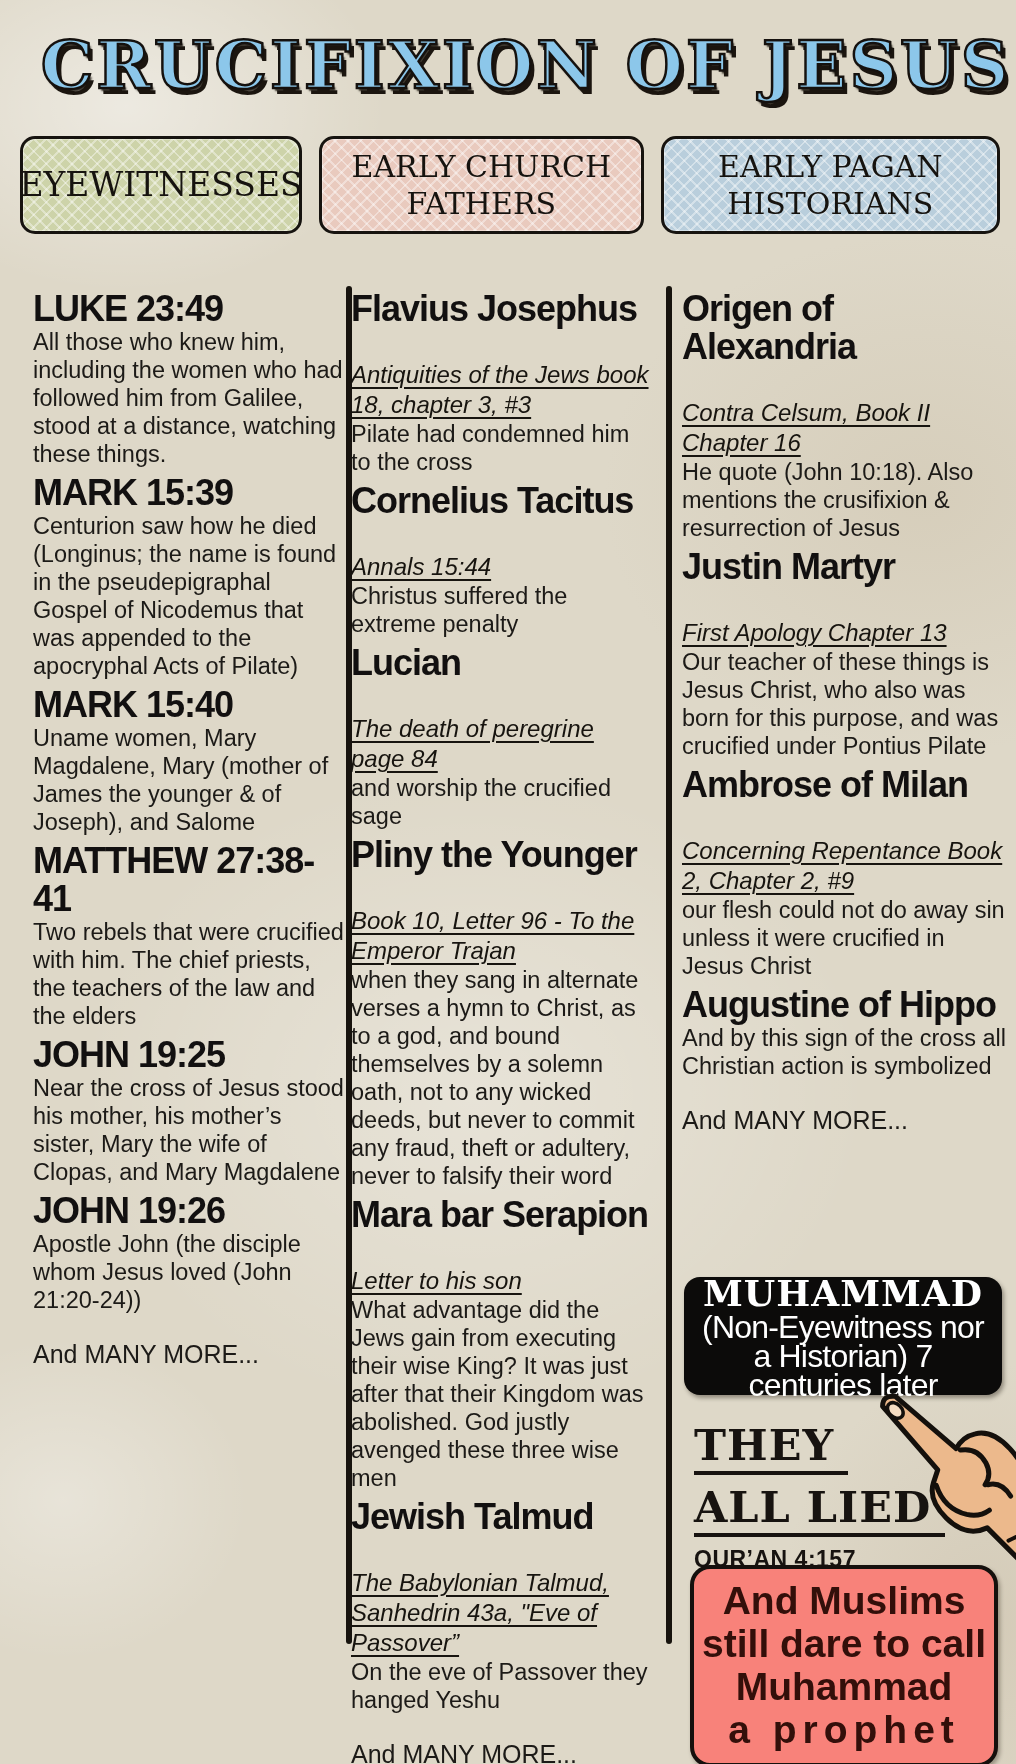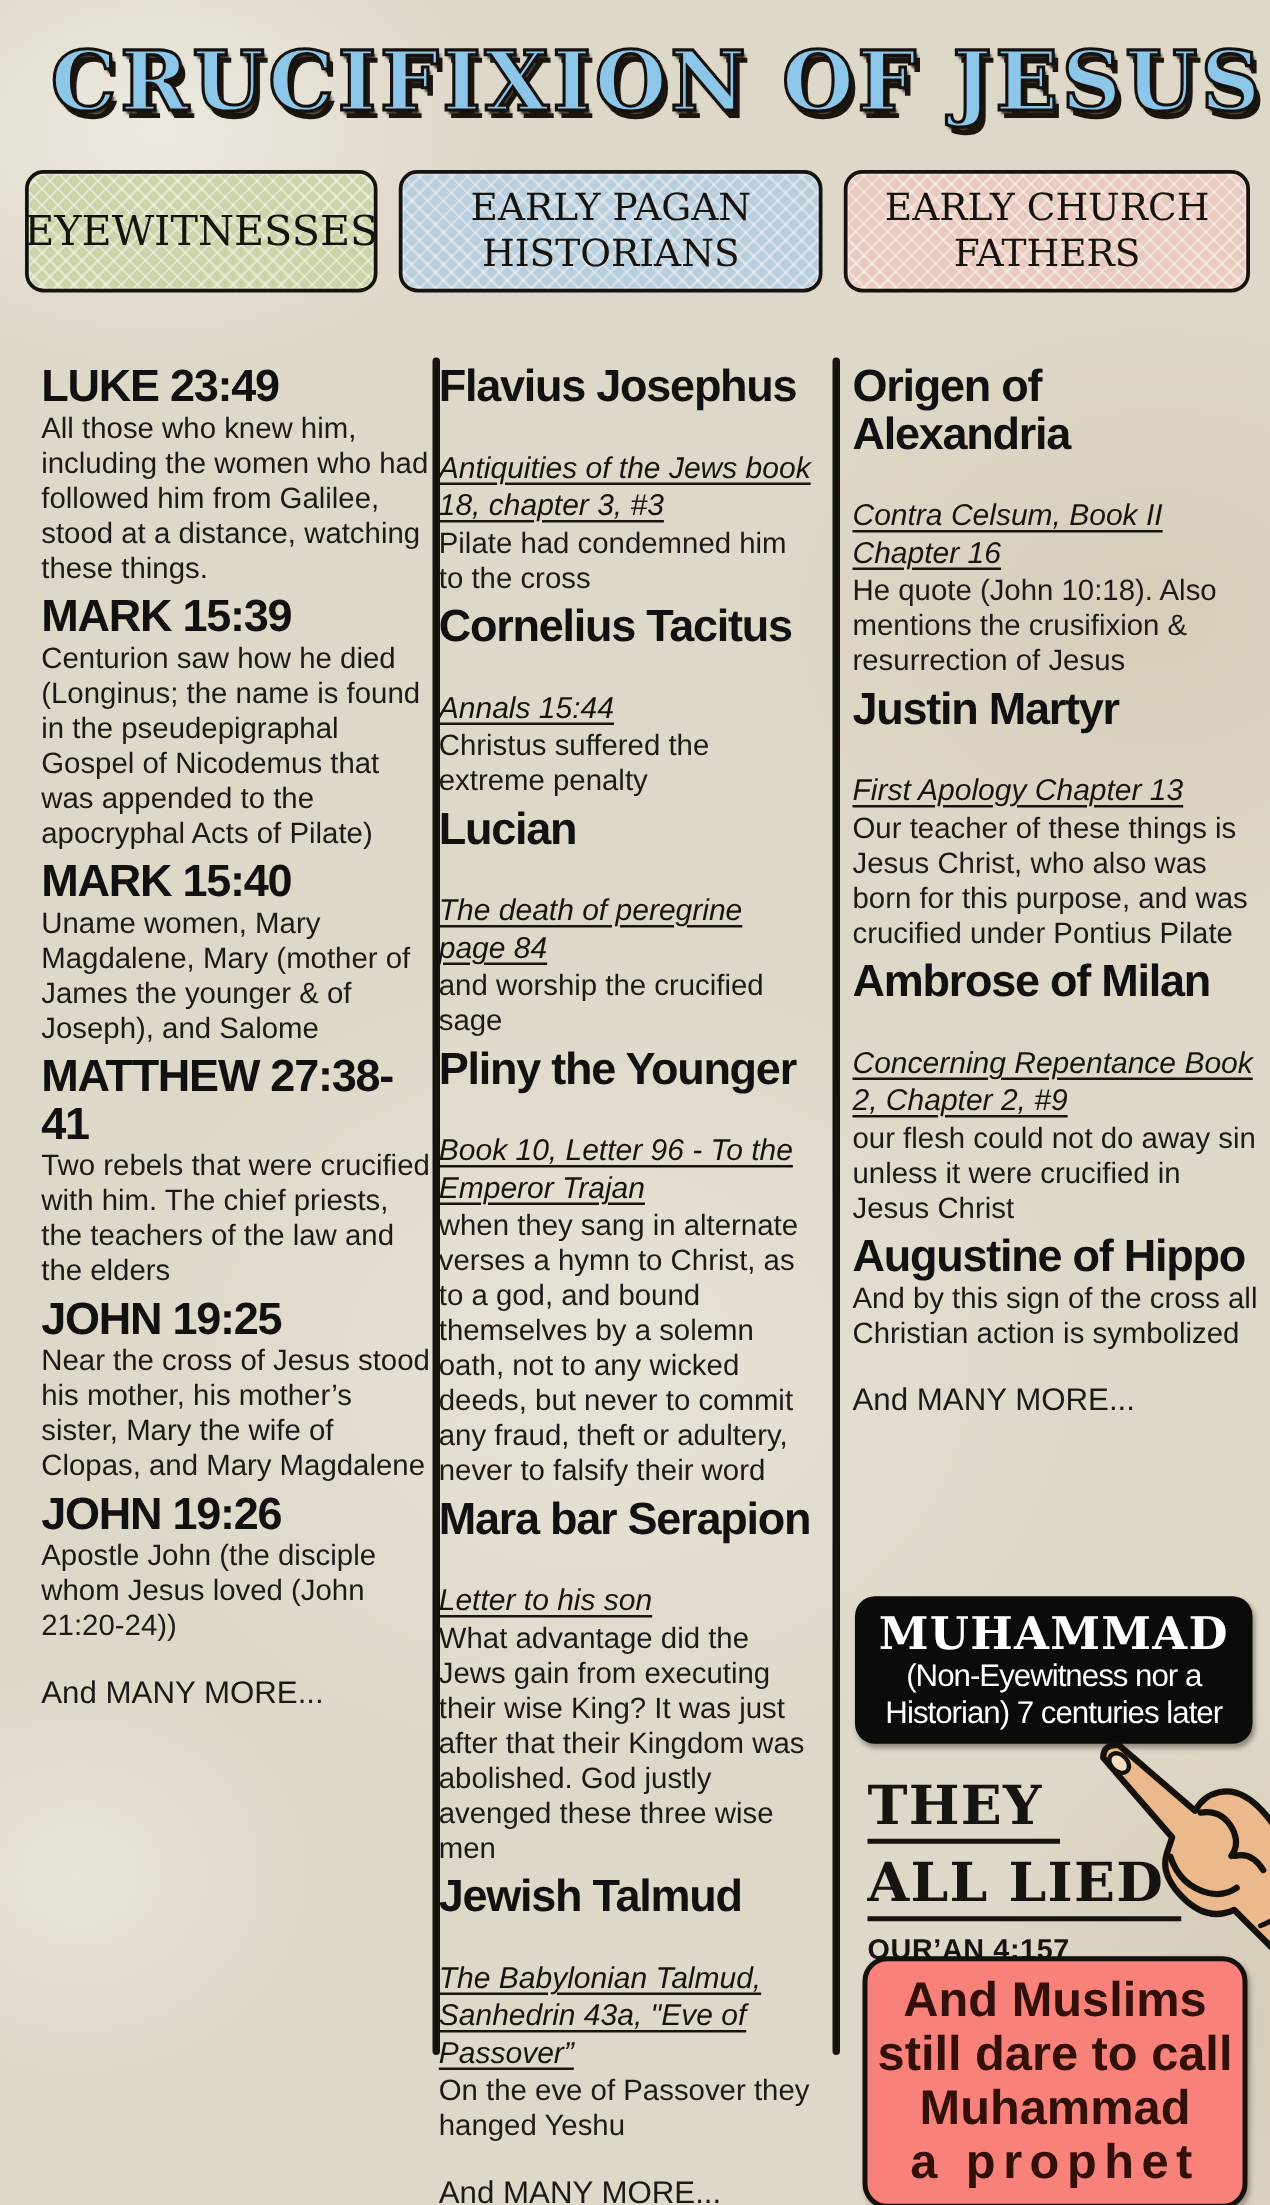--- a/index.html
+++ b/index.html
@@ -60,21 +60,21 @@
   .mu-box{
     position:absolute;left:684px;top:1277px;width:318px;height:118px;z-index:1;
     background:#0c0b0a;border-radius:16px;color:#fff;
     display:flex;flex-direction:column;align-items:center;justify-content:center;text-align:center;
     box-shadow:2px 3px 4px rgba(30,22,12,.4);
   }
   .mu-title{
     font-family:"DejaVu Serif","Liberation Serif",serif;font-weight:bold;
     font-size:36px;line-height:40px;letter-spacing:1px;
   }
-  .mu-sub{font-size:25px;line-height:29px;letter-spacing:-.8px;width:300px;}
+  .mu-sub{font-size:32px;line-height:29px;letter-spacing:-.8px;width:300px;}
   
   .verdict{position:absolute;left:694px;top:1422px;z-index:1;}
   .verdict-line{
     font-family:"DejaVu Serif","Liberation Serif",serif;font-weight:bold;
     font-size:43px;line-height:46px;color:#171310;display:table;
     border-bottom:4px solid #171310;padding:0 14px 3px 0;margin-bottom:9px;letter-spacing:1px;
   }
   .verdict-ref{font-weight:bold;font-size:23px;letter-spacing:.5px;color:#171310;margin-top:2px;}
   
   .red-box{
@@ -91,22 +91,22 @@
 </style>
 </head>
 <body>
 
 <div class="poster">
 
   <h1 class="title">CRUCIFIXION OF JESUS</h1>
 
   <div class="headers">
     <div class="hdr" id="hdr-0" style="background-color: rgb(205, 211, 169);">EYEWITNESSES</div>
+    <div class="hdr" id="hdr-2" style="background-color: rgb(233, 202, 190);">EARLY CHURCH FATHERS</div>
     <div class="hdr" id="hdr-1" style="background-color: rgb(185, 206, 220);">EARLY PAGAN HISTORIANS</div>
-    <div class="hdr" id="hdr-2" style="background-color: rgb(233, 202, 190);">EARLY CHURCH FATHERS</div>
   </div>
 
   <div class="divider d1"></div>
   <div class="divider d2"></div>
 
   <div class="col" id="col-0">
   <div class="entry">
     <div class="entry-name">LUKE 23:49</div>
 
     <div class="entry-text">All those who knew him, including the women who had followed him from Galilee, stood at a distance, watching these things.</div>

